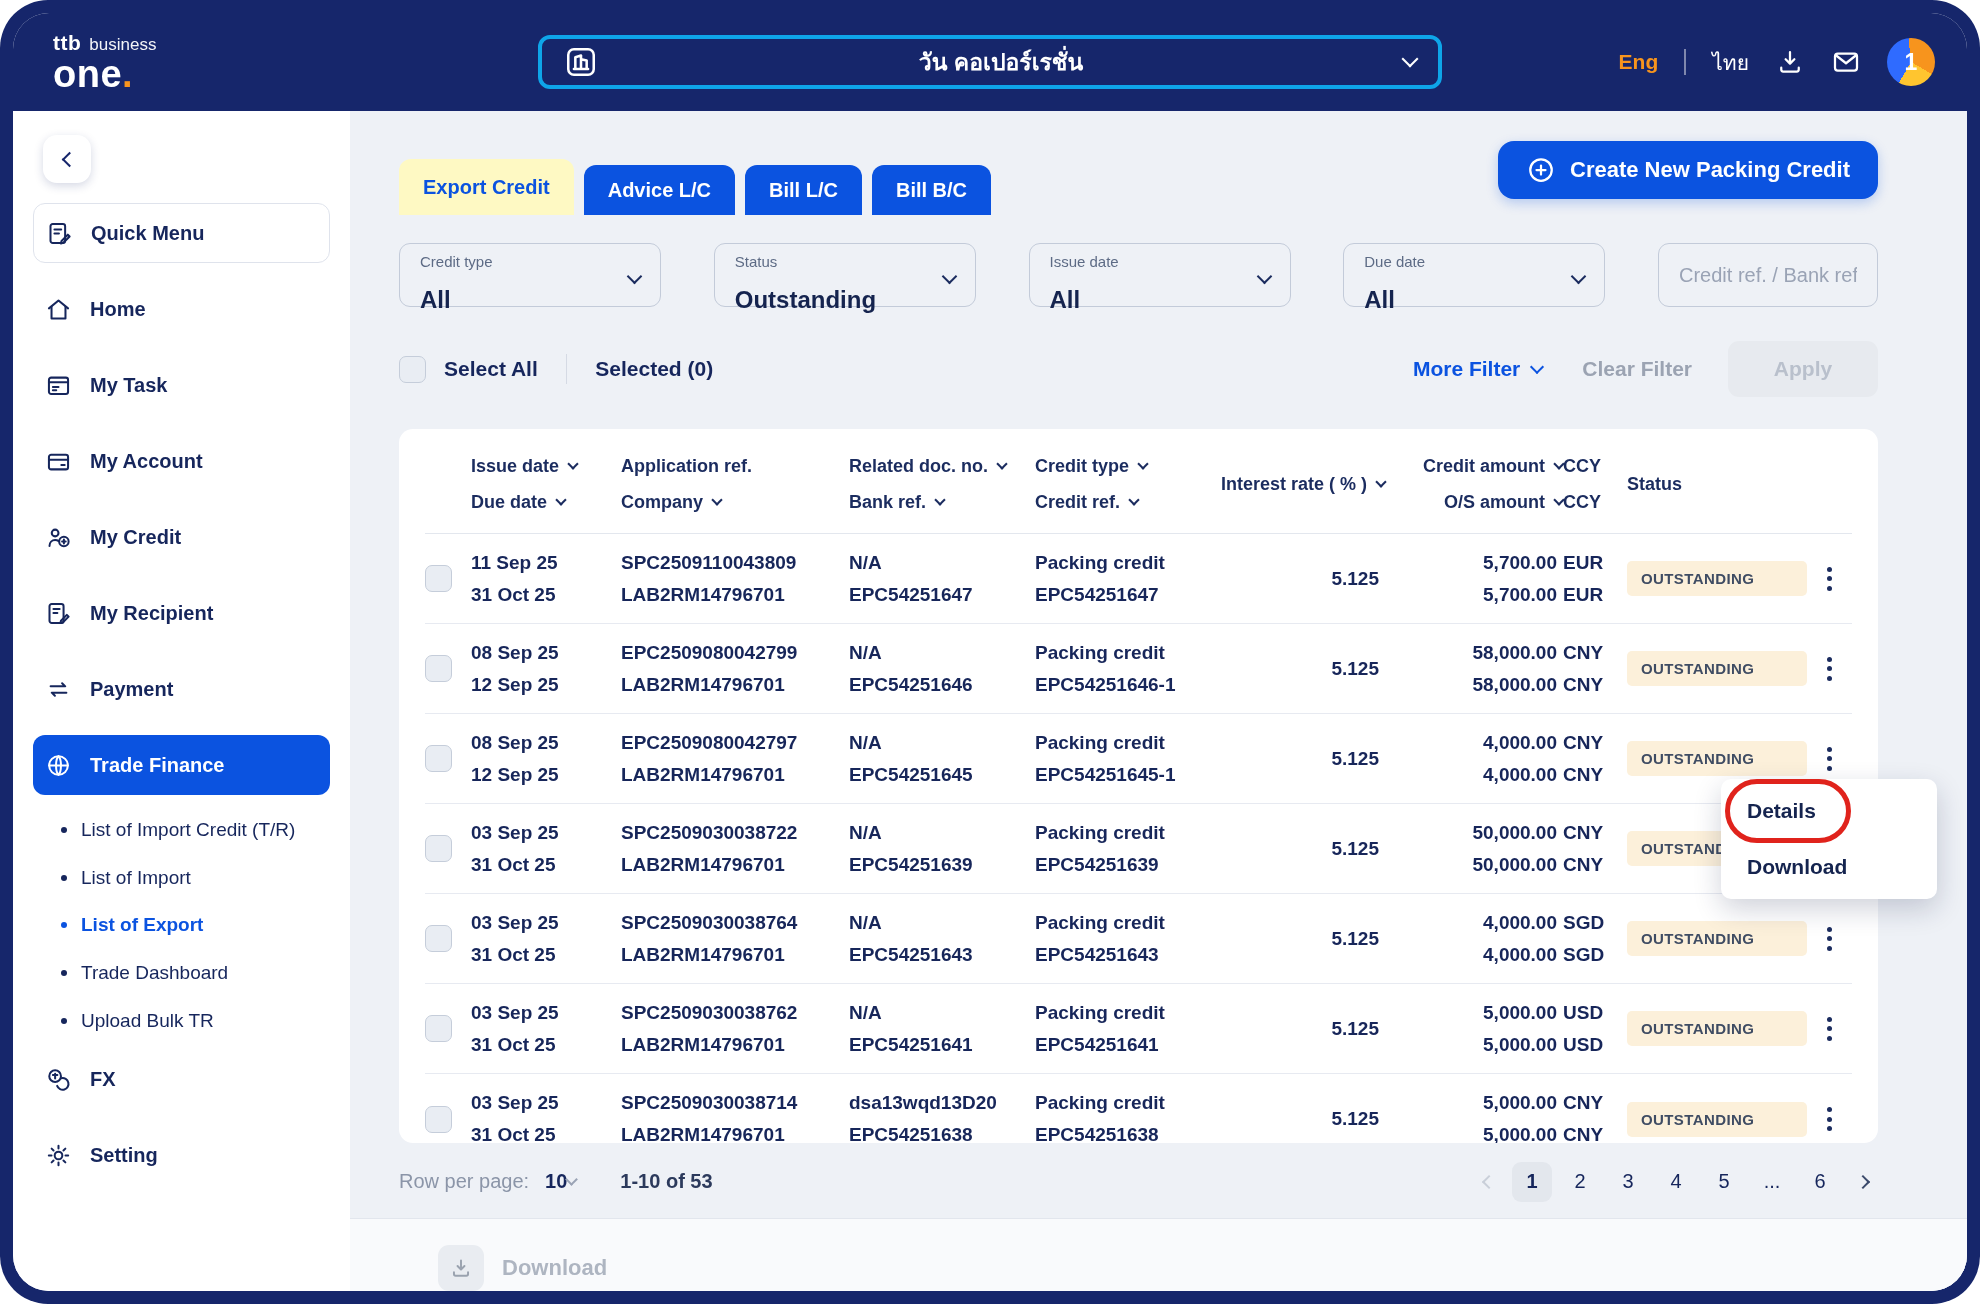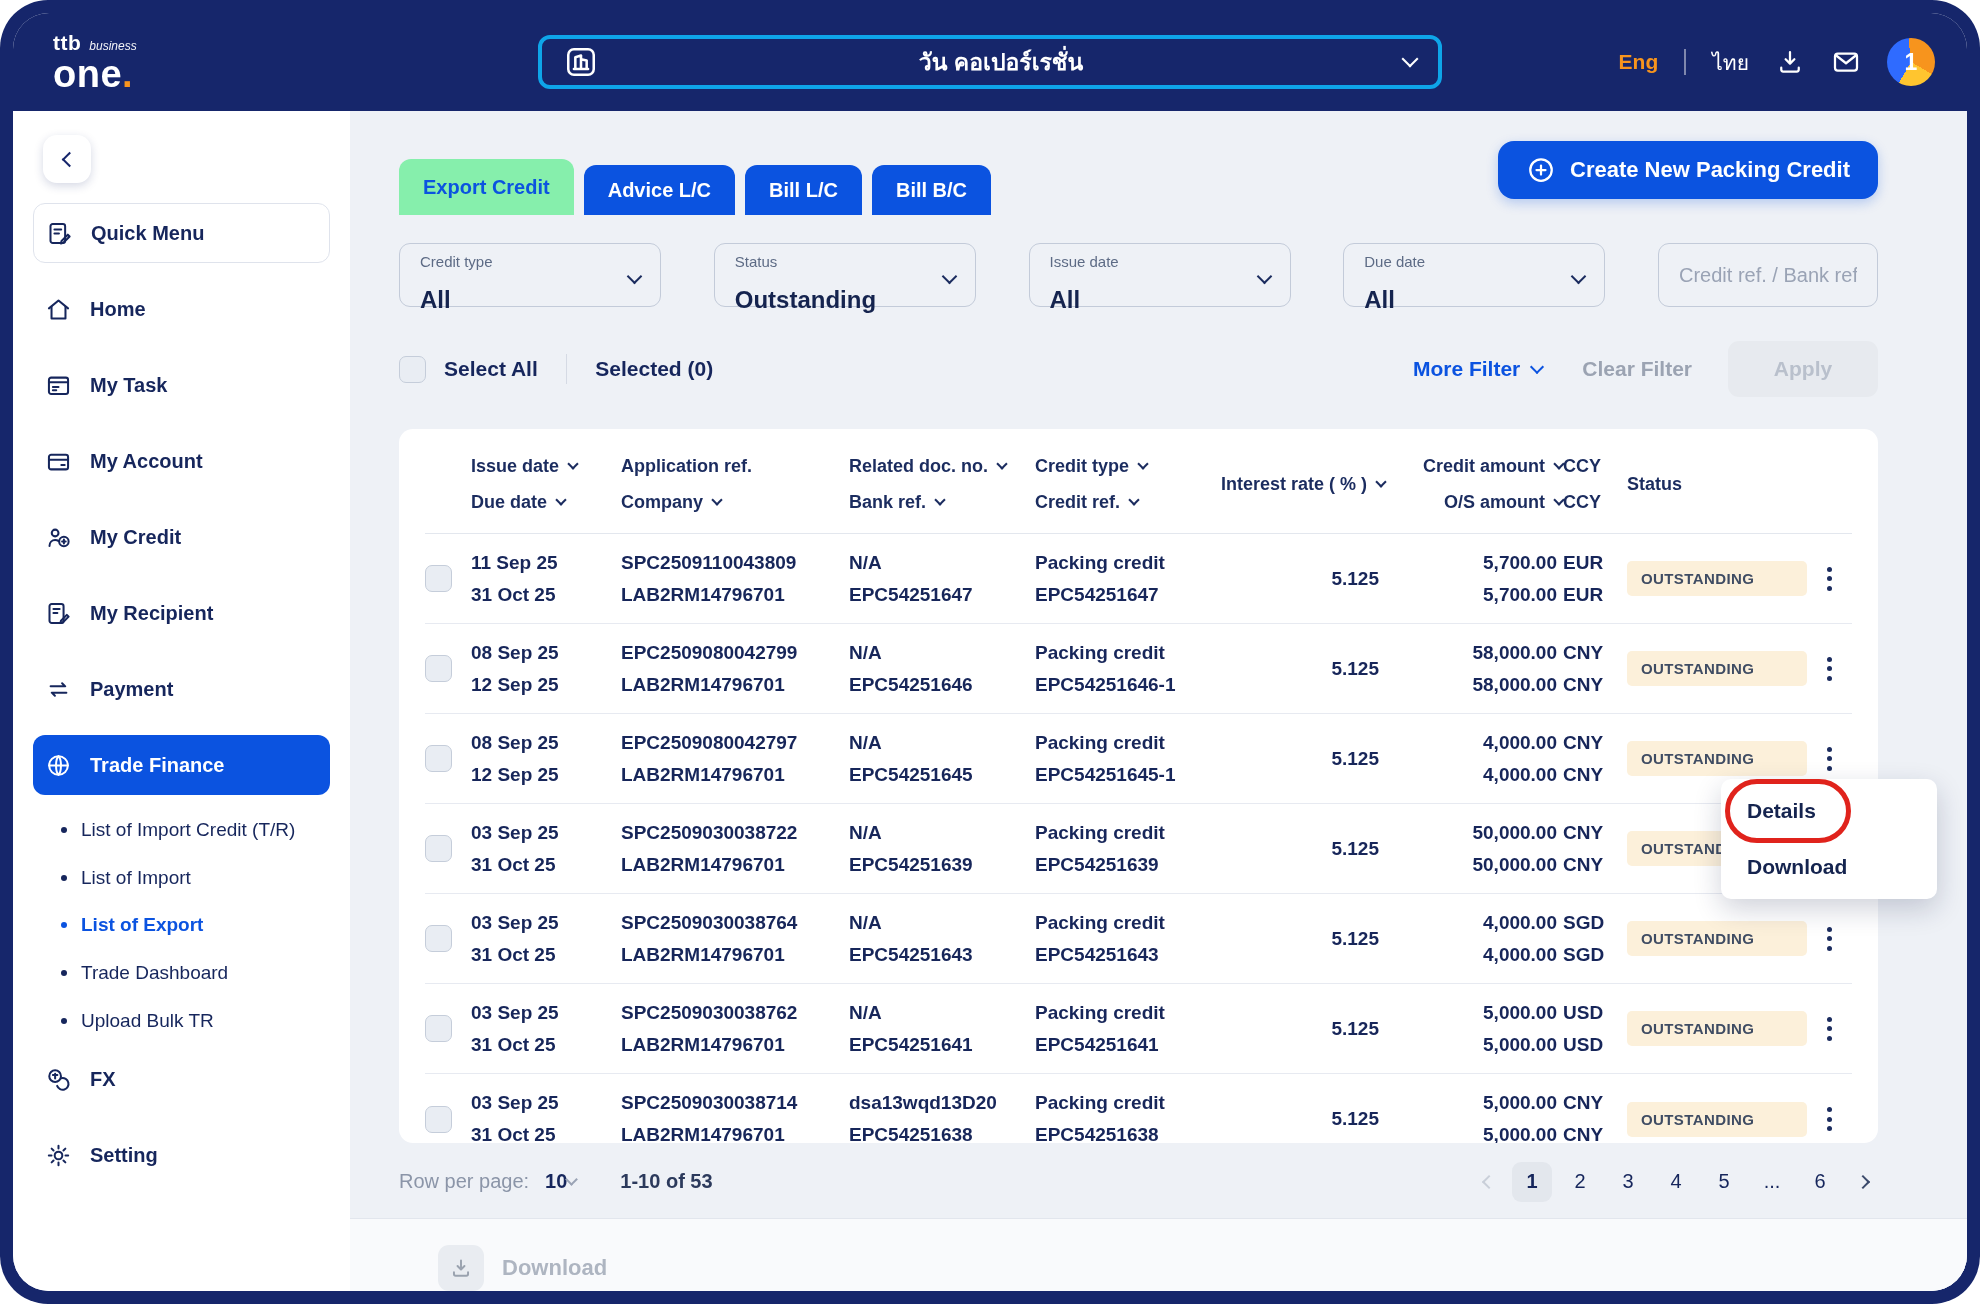--- a/index.html
+++ b/index.html
@@ -5,21 +5,21 @@
   * { box-sizing: border-box; margin: 0; padding: 0; }
   html,body { width:1980px; height:1304px; background:#ffffff; font-family:"Liberation Sans","DejaVu Sans",sans-serif; }
   .frame { width:1980px; height:1304px; background:#16266b; border-radius:48px; padding:13px; }
   .app { position:relative; width:100%; height:100%; border-radius:36px; overflow:hidden; background:#eef1f6; display:flex; flex-direction:column; }
 
   
   .topbar { position:relative; flex:0 0 98px; background:#16266b; display:flex; align-items:center; padding:0 32px 0 40px; color:#fff; }
   .logo { line-height:1; }
   .logo .row1 { display:flex; align-items:baseline; gap:8px; }
   .logo .ttb { font-size:21px; font-weight:800; letter-spacing:.5px; }
-  .logo .biz { font-size:12px; font-weight:300; opacity:.95;font-style:italic; }
+  .logo .biz { font-size:17px; font-weight:300; opacity:.95; }
   .logo .one { font-size:38px; font-weight:800; letter-spacing:.5px; margin-top:2px; }
   .logo .dot { color:#f7941d; }
   .company-select { position:absolute; left:50%; top:50%; transform:translate(-50%,-50%); width:904px; height:54px; border:4px solid #0ea5e9; border-radius:12px; display:flex; align-items:center; padding:0 22px; cursor:pointer; }
   .company-select .bld { width:34px; height:34px; color:#fff; flex:0 0 auto; }
   .company-select .cname { flex:1; text-align:center; font-size:23px; font-weight:700; color:#fff; }
   .chev { display:inline-block; width:12px; height:12px; border-right:2.4px solid currentColor; border-bottom:2.4px solid currentColor; transform:rotate(45deg); margin-top:-6px; }
   .top-right { margin-left:auto; display:flex; align-items:center; gap:26px; }
   .lang-en { color:#f7941d; font-size:21px; font-weight:700; cursor:pointer; }
   .lang-div { width:2px; height:26px; background:rgba(255,255,255,.45); }
   .lang-th { color:#fff; font-size:21px; font-weight:500; cursor:pointer; }
@@ -43,21 +43,21 @@
   .sb-sub.active .dot { background:#0b53e0; }
   .sb-sub-label { font-size:19px; font-weight:500; line-height:1.35; max-width:230px; }
   .sb-sub.active .sb-sub-label { font-weight:700; }
 
   .main { flex:1; position:relative; background:#eef1f6; padding:0 89px 0 49px; display:flex; flex-direction:column; min-width:0; }
 
   
   .header-row { margin-top:30px; display:flex; justify-content:space-between; align-items:flex-end; }
   .tabs { display:flex; gap:10px; align-items:flex-end; }
   .tab { height:50px; padding:0 24px; display:flex; align-items:center; border-radius:12px 12px 0 0; background:#0b53e0; color:#fff; font-size:20px; font-weight:700; cursor:pointer; }
-  .tab.active { background:#86efac; color:#0b53e0; height:56px; }
+  .tab.active { background:#fef9c3; color:#0b53e0; height:56px; }
   .create-btn { height:58px; margin-bottom:16px; padding:0 28px; border-radius:16px; background:#0b53e0; color:#fff; display:flex; align-items:center; gap:14px; font-size:22px; font-weight:700; cursor:pointer; box-shadow:0 4px 12px rgba(11,83,224,.25); }
   .create-btn .pico { width:30px; height:30px; }
 
   
   .filters-row { margin-top:28px; display:flex; justify-content:space-between; }
   .filter { width:262px; height:64px; border:1.6px solid #c3cbd9; border-radius:11px; position:relative; padding:9px 40px 0 20px; cursor:pointer; }
   .filter .flabel { font-size:15px; color:#5d6b85; }
   .filter .fvalue { font-size:24px; font-weight:700; color:#15244f; margin-top:16px; }
   .filter .fchev { position:absolute; right:20px; top:27px; width:11px; height:11px; border-right:2.4px solid #1b2c5f; border-bottom:2.4px solid #1b2c5f; transform:rotate(45deg); }
   .search-input { width:220px; height:64px; border:1.6px solid #c3cbd9; border-radius:11px; background:transparent; padding:0 20px; font-size:20px; font-family:inherit; color:#15244f; }

